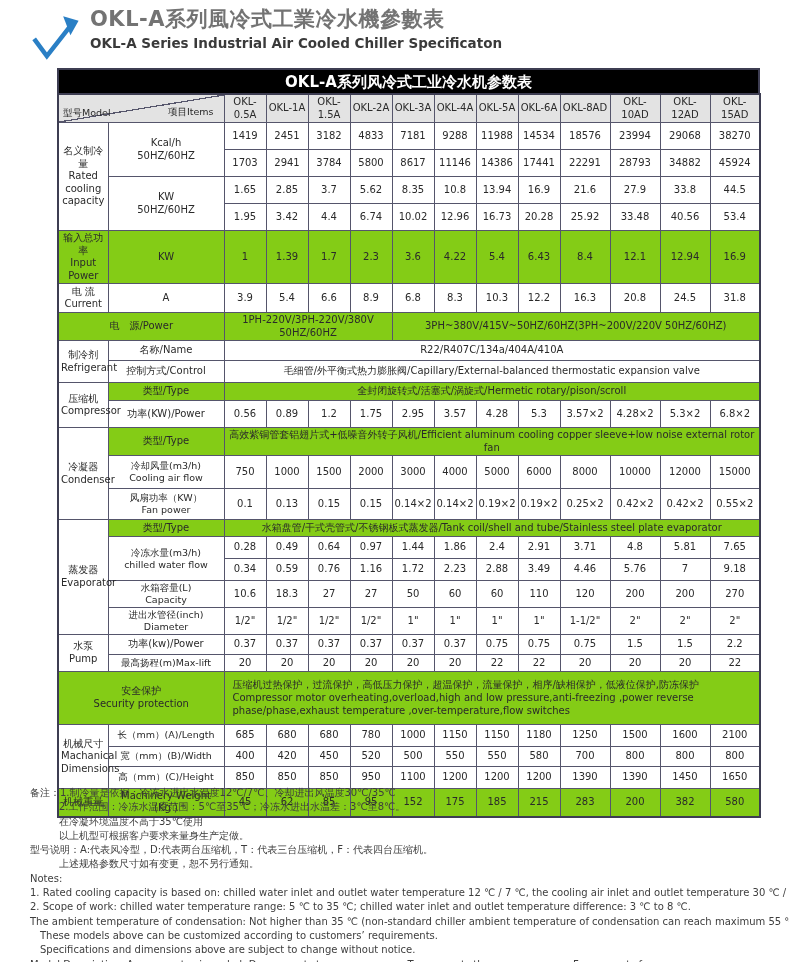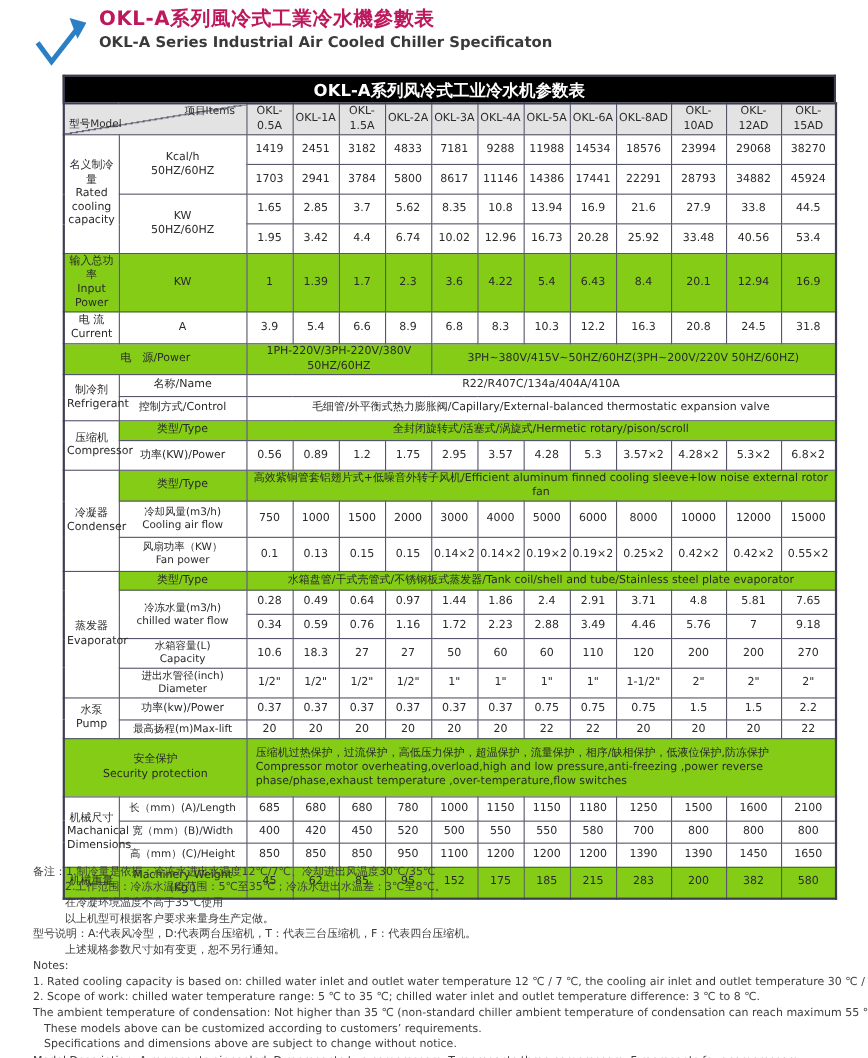--- a/index.html
+++ b/index.html
@@ -3,21 +3,21 @@
 <meta charset="utf-8">
 <style>
   * { margin:0; padding:0; box-sizing:border-box; }
   html,body { width:789px; background:#ffffff; font-family:"DejaVu Sans","Liberation Sans",sans-serif; color:#2b2b2b; }
   body { position:relative; height:962px; overflow:hidden; }
 
   
   .page-header { position:absolute; left:26px; top:6px; display:flex; align-items:flex-start; }
   .logo { width:58px; height:56px; flex:0 0 58px; margin-top:4px; }
   .titles { margin-left:6px; }
-  .title-zh { font-size:18px; font-weight:bold; color:#be185d; letter-spacing:0.5px; line-height:1.3; }
+  .title-zh { font-size:21px; font-weight:bold; color:#737373; letter-spacing:0.5px; line-height:1.3; }
   .title-en { font-size:13.5px; font-weight:bold; color:#3a3a3a; margin-top:2px; }
 
   
   .table-wrap { position:absolute; left:57px; top:68px; width:703px; }
   .table-title { background:#000000; color:#ffffff; font-size:15px; font-weight:bold;
                  text-align:center; height:25px; line-height:25px;
                  border:2px solid #3d3d52; border-bottom:none; }
   table { border-collapse:collapse; table-layout:fixed; width:703px; border:2px solid #3d3d52; }
   col.c-sec { width:50px; } col.c-item { width:116px; }
   col.c-n { width:42px; } col.c-w { width:50px; }
@@ -27,21 +27,21 @@
   .shade { background:#84cc16; }
   .pre { white-space:pre-line; }
   .small { font-size:9.5px; }
   .sec-cell { font-size:10px; }
 
   
   .diag { position:relative; background:#e3e3e3 linear-gradient(to bottom right,
             transparent calc(50% - 0.6px), #55556b calc(50% - 0.6px),
             #55556b calc(50% + 0.6px), transparent calc(50% + 0.6px)); }
   .diag .dm { position:absolute; left:4px; bottom:3px; font-size:9.5px; }
-  .diag .di { position:absolute; right:10px; top:1px; font-size:9.5px; }
+  .diag .di { position:absolute; right:10px; top:11px; font-size:9.5px; }
 
   .sec-note { text-align:left; padding:3px 8px; }
   .sec-note div { margin:1px 0; }
 
   
   .notes { position:absolute; left:30px; top:786px; width:740px; font-size:10px; color:#3d3d3d; }
   .note-line { line-height:14.3px; white-space:nowrap; }
   .ind1 { padding-left:29px; }
   .ind2 { padding-left:10px; }
 </style>
@@ -170,21 +170,21 @@
       <td class="shade">KW</td>
       <td class="shade">1</td>
           <td class="shade">1.39</td>
           <td class="shade">1.7</td>
           <td class="shade">2.3</td>
           <td class="shade">3.6</td>
           <td class="shade">4.22</td>
           <td class="shade">5.4</td>
           <td class="shade">6.43</td>
           <td class="shade">8.4</td>
-          <td class="shade">20.1</td>
+          <td class="shade">12.1</td>
           <td class="shade">12.94</td>
           <td class="shade">16.9</td>
     </tr>
 
     <tr style="height:29px">
       <td class="pre sec-cell">电 流
 Current</td>
       <td>A</td>
       <td>3.9</td>
           <td>5.4</td>
@@ -236,21 +236,21 @@
           <td>3.57×2</td>
           <td>4.28×2</td>
           <td>5.3×2</td>
           <td>6.8×2</td>
     </tr>
 
     <tr style="height:18px">
       <td class="pre sec-cell" rowspan="3">冷凝器
 Condenser</td>
       <td class="shade">类型/Type</td>
-      <td class="shade" colspan="12">高效紫铜管套铝翅片式+低噪音外转子风机/Efficient aluminum finned cooling sleeve+low noise external rotor fan</td>
+      <td class="shade" colspan="12">高效紫铜管套铝翅片式+低噪音外转子风机/Efficient aluminum cooling copper sleeve+low noise external rotor fan</td>
     </tr>
     <tr style="height:33px">
       <td class="pre small">冷却风量(m3/h)
 Cooling air flow</td>
       <td>750</td>
           <td>1000</td>
           <td>1500</td>
           <td>2000</td>
           <td>3000</td>
           <td>4000</td>

